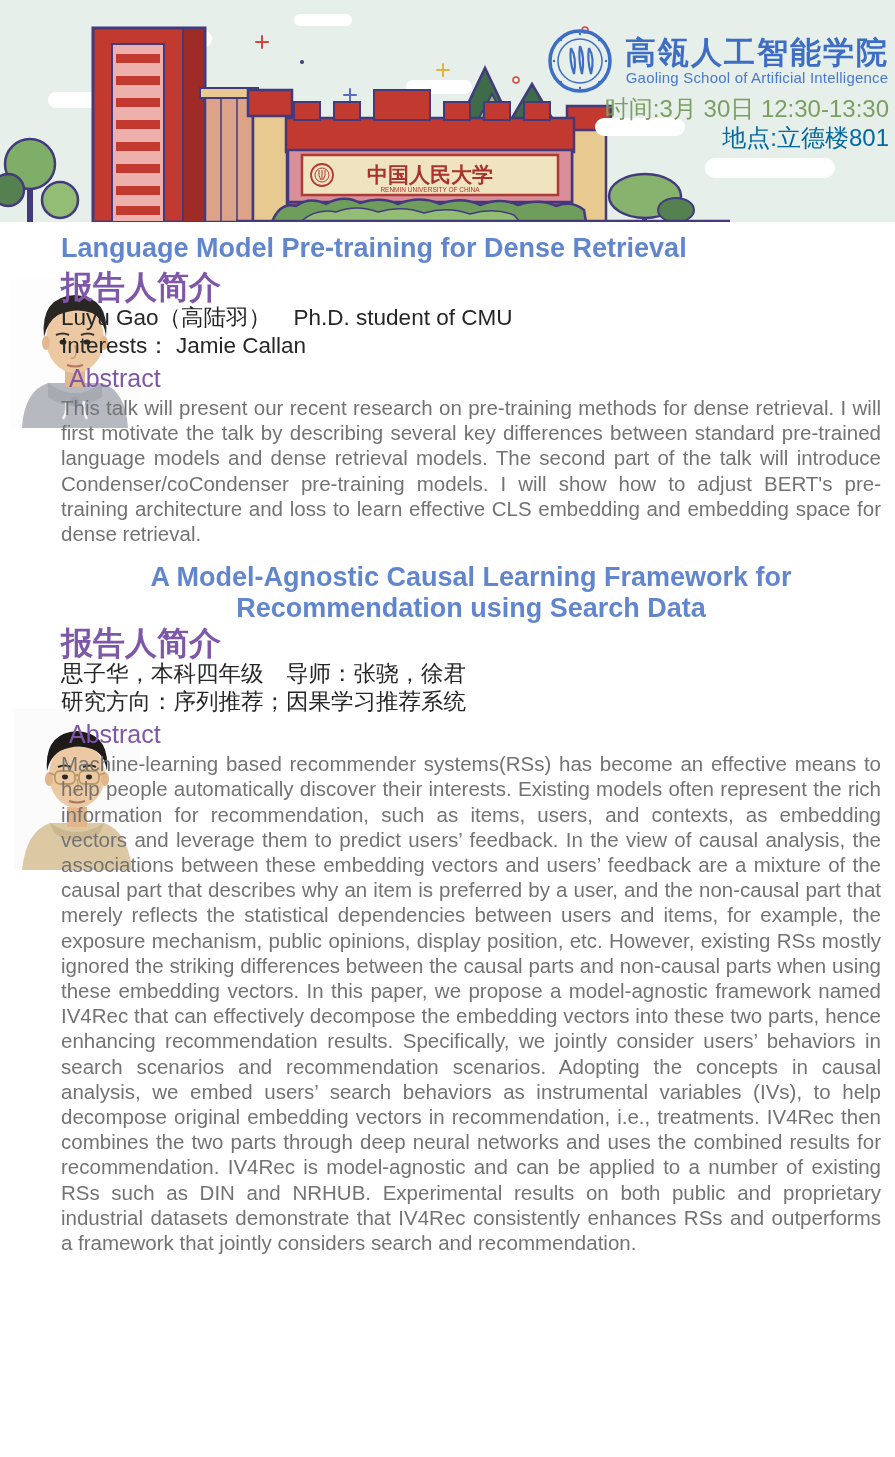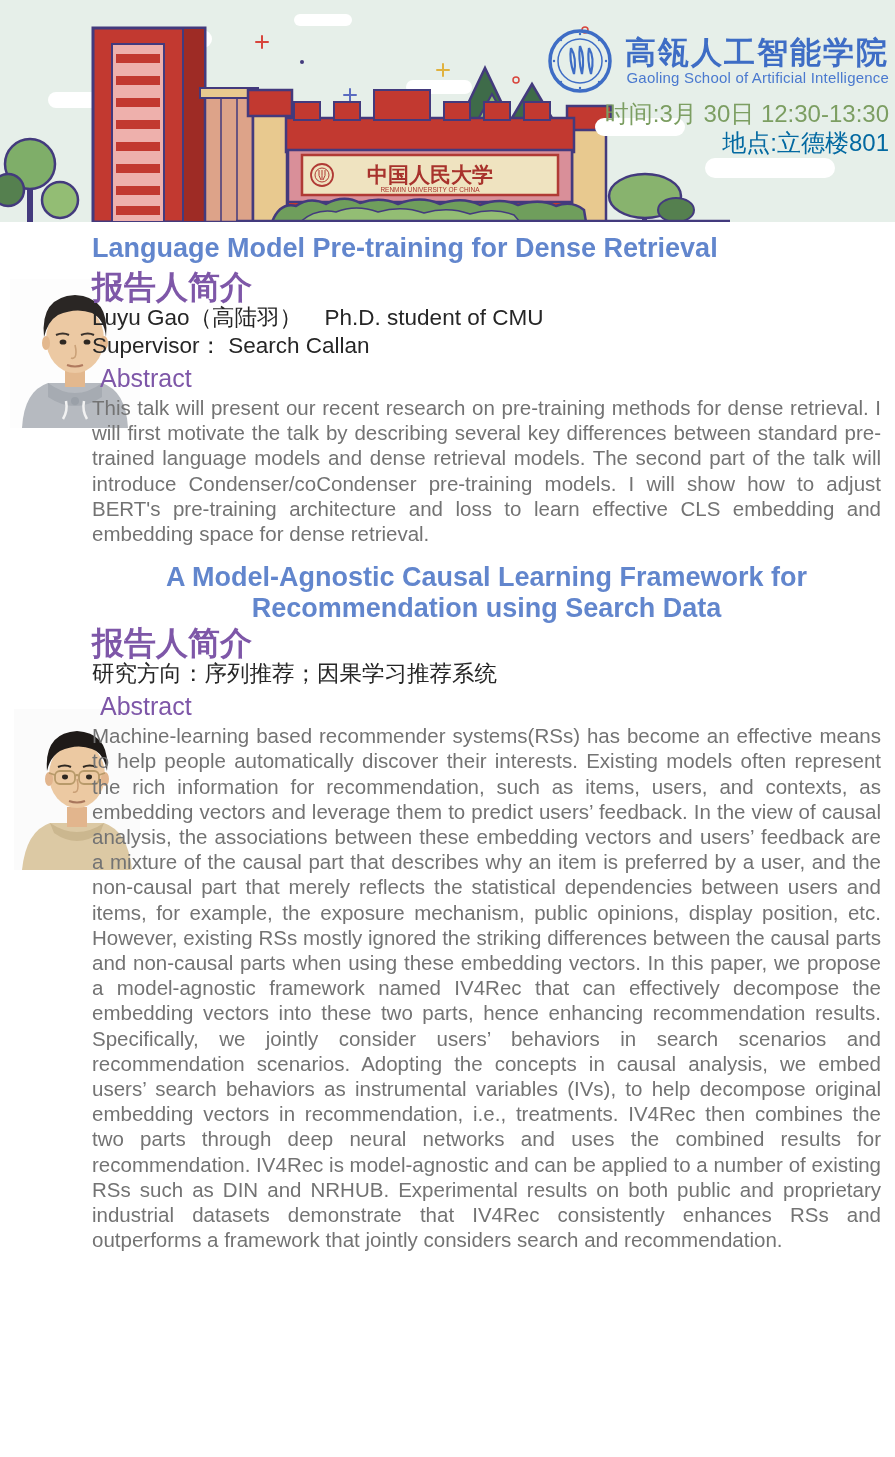--- a/index.html
+++ b/index.html
@@ -5,30 +5,30 @@
   html,body { margin:0; padding:0; }
   body { font-family:"Liberation Sans", sans-serif; background:#ffffff; }
   .page { position:relative; width:895px; height:1457px; background:#ffffff; overflow:hidden; }
 
   
   .header { position:relative; width:895px; height:222px; background:#e6efe9; overflow:hidden; }
   .illustration { position:absolute; left:0; top:0; }
   .header-right { position:absolute; right:6px; top:28px; text-align:right; z-index:3; }
   .logo-row { display:flex; align-items:center; justify-content:flex-end; gap:12px; }
   .seal-wrap { width:66px; height:66px; flex:0 0 auto; }
-  .school-names { text-align:right; }
+  .school-names { text-align:center; }
   .school-zh { font-size:31px; font-weight:700; color:#3e6dc5; letter-spacing:2px; line-height:34px; }
   .school-en { font-size:15px; color:#4a79cf; line-height:16px; letter-spacing:0.2px; }
   .event-title { margin-top:13px; font-size:30px; color:#7c9e62; letter-spacing:10px; line-height:34px; white-space:nowrap; }
-  .event-time { margin-top:5px; font-size:24px; color:#7c9e62; line-height:29px; white-space:nowrap; }
+  .event-time { font-size:24px; color:#7c9e62; line-height:29px; white-space:nowrap; }
   .event-loc { font-size:24px; color:#0369a1; line-height:29px; white-space:nowrap; }
   .cloud-patch { position:absolute; background:#ffffff; border-radius:12px; z-index:1; }
 
   
-  .content { position:relative; padding:0 14px 0 92px; }
+  .content { position:relative; padding:0 14px 0 61px; }
   .talk-title { font-size:27px; line-height:31px; font-weight:700; color:#6286cd; margin:0; }
   .t1-title { padding-top:11px; }
   .t2-title { margin-top:16px;text-align:center; }
   .bio-heading { font-size:32px; line-height:30px; color:#7e57a8; margin:8px 0 2px; font-weight:700; }
   .t2 .bio-heading { margin-top:4px; }
   .abstract-heading { font-size:25px; line-height:28px; color:#7e57a8; margin:4px 8px 3px; font-weight:400; }
   .bio-block { max-width:695px; color:#262626; }
   .bio-line { font-size:22.5px; line-height:28px; }
   .abstract { font-size:20.5px; line-height:25.2px; text-align:justify; color:#737373; margin:0; }
 
@@ -232,30 +232,31 @@
     </svg>
   </div>
 
   <div class="content">
 
     <section class="talk t1">
       <h1 class="talk-title t1-title">Language Model Pre-training for Dense Retrieval</h1>
       <div class="bio-heading">报告人简介</div>
       <div class="bio-block">
         <div class="bio-line">Luyu Gao（高陆羽）　Ph.D. student of CMU</div>
-        <div class="bio-line">Supervisor： Search Callan</div>
+        <div class="bio-line">Interests： Jamie Callan</div>
       </div>
       <div class="abstract-heading">Abstract</div>
       <p class="abstract">This talk will present our recent research on pre-training methods for dense retrieval. I will first motivate the talk by describing several key differences between standard pre-trained language models and dense retrieval models. The second part of the talk will introduce Condenser/coCondenser pre-training models. I will show how to adjust BERT's pre-training architecture and loss to learn effective CLS embedding and embedding space for dense retrieval.</p>
     </section>
 
     <section class="talk t2">
       <h1 class="talk-title t2-title">A Model-Agnostic Causal Learning Framework for Recommendation using Search Data</h1>
       <div class="bio-heading">报告人简介</div>
       <div class="bio-block">
+        <div class="bio-line">思子华，本科四年级　导师：张骁，徐君</div>
         <div class="bio-line">研究方向：序列推荐；因果学习推荐系统</div>
       </div>
       <div class="abstract-heading">Abstract</div>
       <p class="abstract">Machine-learning based recommender systems(RSs) has become an effective means to help people automatically discover their interests. Existing models often represent the rich information for recommendation, such as items, users, and contexts, as embedding vectors and leverage them to predict users’ feedback. In the view of causal analysis, the associations between these embedding vectors and users’ feedback are a mixture of the causal part that describes why an item is preferred by a user, and the non-causal part that merely reflects the statistical dependencies between users and items, for example, the exposure mechanism, public opinions, display position, etc. However, existing RSs mostly ignored the striking differences between the causal parts and non-causal parts when using these embedding vectors. In this paper, we propose a model-agnostic framework named IV4Rec that can effectively decompose the embedding vectors into these two parts, hence enhancing recommendation results. Specifically, we jointly consider users’ behaviors in search scenarios and recommendation scenarios. Adopting the concepts in causal analysis, we embed users’ search behaviors as instrumental variables (IVs), to help decompose original embedding vectors in recommendation, i.e., treatments. IV4Rec then combines the two parts through deep neural networks and uses the combined results for recommendation. IV4Rec is model-agnostic and can be applied to a number of existing RSs such as DIN and NRHUB. Experimental results on both public and proprietary industrial datasets demonstrate that IV4Rec consistently enhances RSs and outperforms a framework that jointly considers search and recommendation.</p>
     </section>
 
   </div>
 </div>
 
 </body></html>

